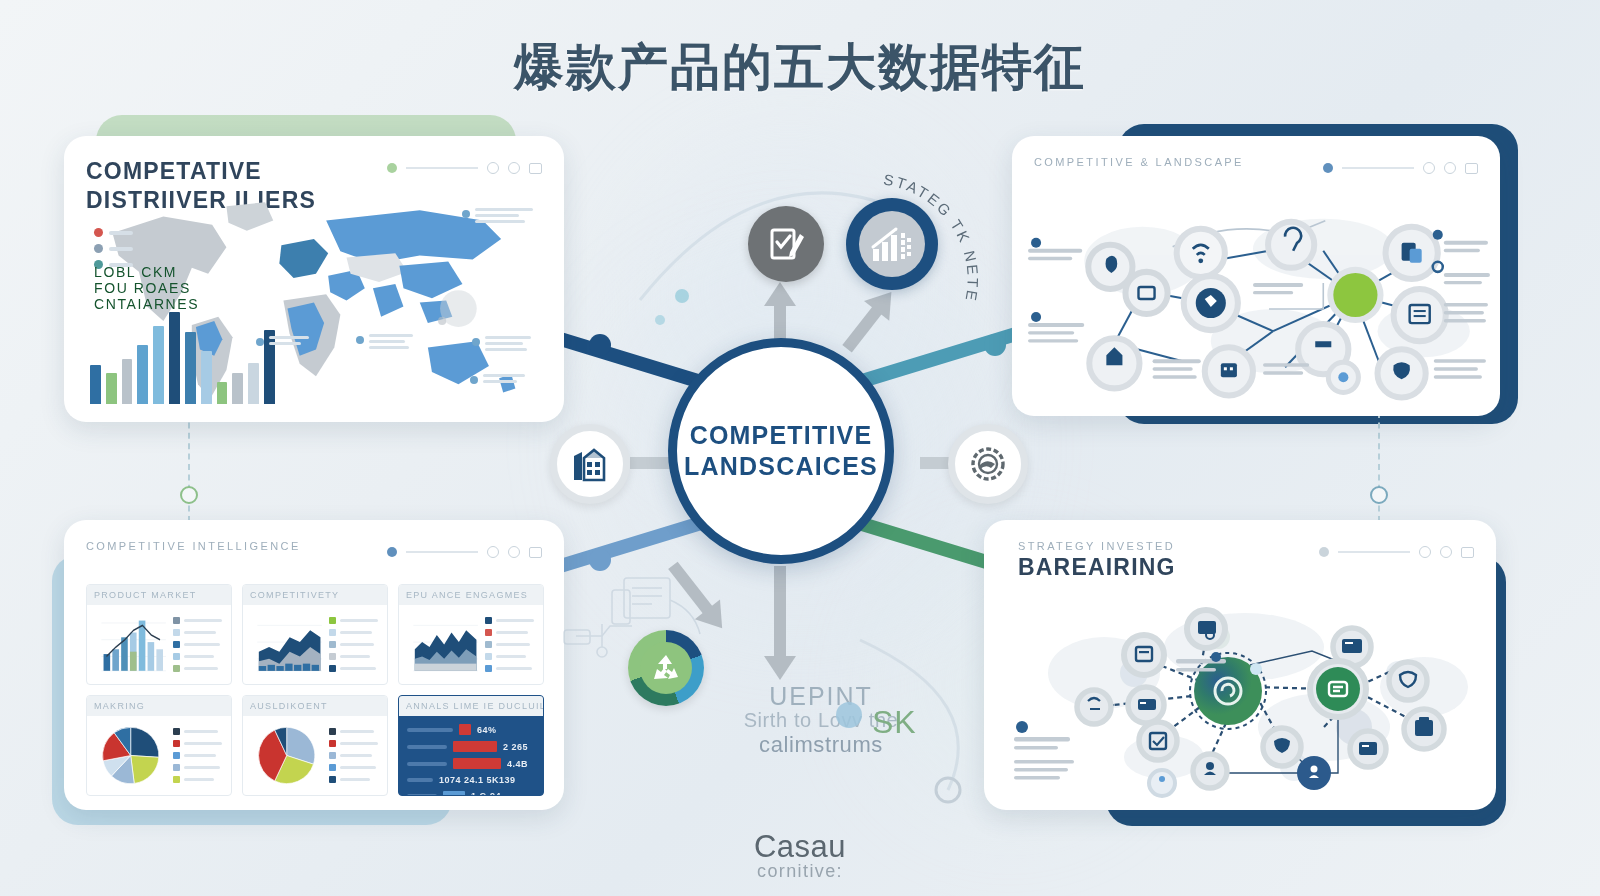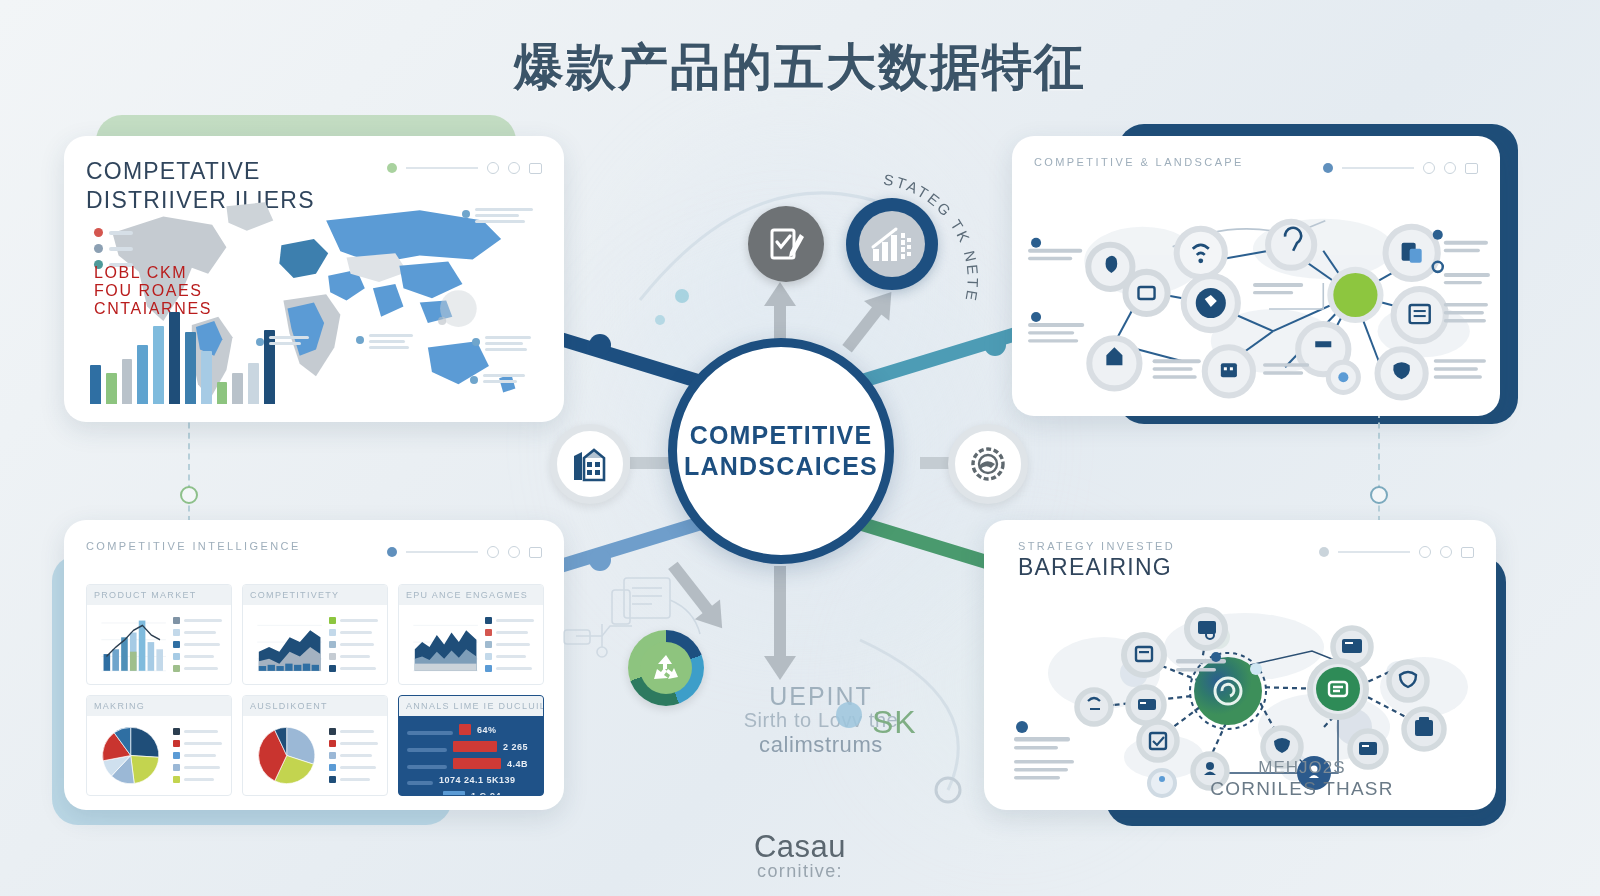--- a/index.html
+++ b/index.html
@@ -56,21 +56,21 @@
 
   .p-eyebrow {
     font-size: 11px; letter-spacing: 2.4px; color: #9eaebb;
     text-transform: uppercase; font-family: "Liberation Sans", sans-serif;
     white-space: nowrap; overflow: hidden;
   }
   .p-heading {
     font-size: 21px; letter-spacing: 1.2px; color: #35506b; font-weight: 400;
     margin-top: 2px; white-space: nowrap; text-transform: uppercase;
   }
-  .p-heading.big { font-size: 23px; color: #30455c; }
+  .p-heading.big { font-size: 23px; color: #30455c; font-weight: bold; }
 
   .p-toolbar { position: absolute; right: 22px; top: 26px; display: flex;
                align-items: center; gap: 9px; opacity: .75; }
   .tb-dot { width: 10px; height: 10px; border-radius: 50%; background: #2c6ba8; }
   .tb-dot.muted { background: #b9c6d0; }
   .tb-rule { width: 72px; height: 2px; background: #d3dde5; }
   .tb-ring { width: 12px; height: 12px; border-radius: 50%; border: 1.5px solid #b6c4cf; }
   .tb-chip { width: 13px; height: 11px; border: 1.5px solid #b6c4cf; border-radius: 2px; }
 
   
@@ -80,21 +80,21 @@
   
   .bars-inset { position: absolute; left: 26px; bottom: 18px; width: 185px; height: 92px;
                 display: flex; align-items: flex-end; gap: 5px; }
   .bars-inset i { display: block; width: 12px; border-radius: 1px 1px 0 0; }
 
   .legend-lines { position: absolute; left: 30px; top: 92px; }
   .legend-lines .ll { display: flex; align-items: center; gap: 6px; margin-bottom: 7px; }
   .legend-lines .sw { width: 9px; height: 9px; border-radius: 50%; }
   .legend-lines .tx { width: 24px; height: 4px; background: #d6dfe7; border-radius: 2px; }
   .ghost-text { position: absolute; left: 30px; top: 128px; }
-  .ghost-text span { display: block; font-size: 16px; color: #b91c1c; letter-spacing: 1.6px; }
+  .ghost-text span { display: block; font-size: 14px; color: #14532d; letter-spacing: 1.6px; }
 
   .map-callout { position: absolute; display: flex; gap: 5px; align-items: flex-start; }
   .map-callout .mc-dot { width: 8px; height: 8px; border-radius: 50%; background: #6fa5cc; flex: none; margin-top: 2px; }
   .map-callout .mc-lines i { display: block; height: 3px; background: #d7e1e9; border-radius: 2px; margin-bottom: 3px; }
 
   
   .net { position: absolute; left: 10px; top: 54px; right: 6px; bottom: 4px; }
   .net svg { width: 100%; height: 100%; }
 
   
@@ -108,21 +108,21 @@
   .dcard .dbody { flex: 1; display: flex; padding: 6px 7px; gap: 6px; min-height: 0; }
   .dcard .dplot { flex: 1.45; min-width: 0; }
   .dcard .dplot svg { width: 100%; height: 100%; }
   .dcard .dlegend { flex: 1; display: flex; flex-direction: column; justify-content: center; gap: 5px; }
   .dcard .dlegend .row { display: flex; align-items: center; gap: 4px; }
   .dcard .dlegend .sq { width: 7px; height: 7px; border-radius: 1px; flex: none; }
   .dcard .dlegend .bar { height: 3px; background: #dde5ec; border-radius: 2px; }
   .dcard.dark { background: #1f5288; border-color: #1f5288; }
   .dcard.dark .dtitle { background: #eef2f5; }
   .dcard.dark .dbody { flex-direction: column; gap: 6px; padding: 8px; }
-  .kpi-row { display: flex; align-items: flex-end; gap: 6px; }
+  .kpi-row { display: flex; align-items: center; gap: 6px; }
   .kpi-row .lbl { height: 4px; background: #4d7aab; border-radius: 2px; }
   .kpi-row .redbar { height: 11px; background: #cf3a36; border-radius: 1px; }
   .kpi-row .val { color: #e8eef5; font-size: 9px; font-weight: bold; letter-spacing: .5px; }
   .kpi-row .bluechip { height: 10px; background: #5b9bd5; border-radius: 1px; }
 
   
   .spokes { position: absolute; left: 0; top: 0; width: 1600px; height: 896px; pointer-events: none; }
   .hub {
     position: absolute; left: 668px; top: 338px; width: 226px; height: 226px;
     border-radius: 50%; background: #fff; border: 9px solid #1d4f80;
@@ -853,24 +853,20 @@
         <rect x="20" y="191" width="54" height="3.6" rx="1.8"></rect>
         <rect x="20" y="199" width="46" height="3.6" rx="1.8"></rect>
         <rect x="182" y="82" width="50" height="4.5" rx="2"></rect>
         <rect x="182" y="91" width="40" height="3.6" rx="1.8"></rect>
       </g>
       <circle cx="28" cy="150" r="6" fill="#2b5f8f"></circle>
       <circle cx="222" cy="80" r="5" fill="#2b5f8f"></circle>
     </svg>
   </div>
 
-  <div style="position:absolute; left:198px; bottom:10px; text-align:center; width:240px;">
-    <div style="font-size:17px; color:#7d8b96; letter-spacing:1px; filter:blur(.3px);">MEHJO2S</div>
-    <div style="font-size:19px; color:#6a7a87; letter-spacing:1.2px; filter:blur(.3px);">CORNILES THASR</div>
-  </div>
 </div>
 
 <div class="hub">
   <div class="hub-l1">COMPETITIVE</div>
   <div class="hub-l2">LANDSCAICES</div>
 </div>
 
 <div class="sat sat-check">
   <svg width="44" height="44" viewBox="0 0 44 44">
     <rect x="8" y="8" width="22" height="28" rx="2" fill="none" stroke="#fff" stroke-width="3"></rect>

